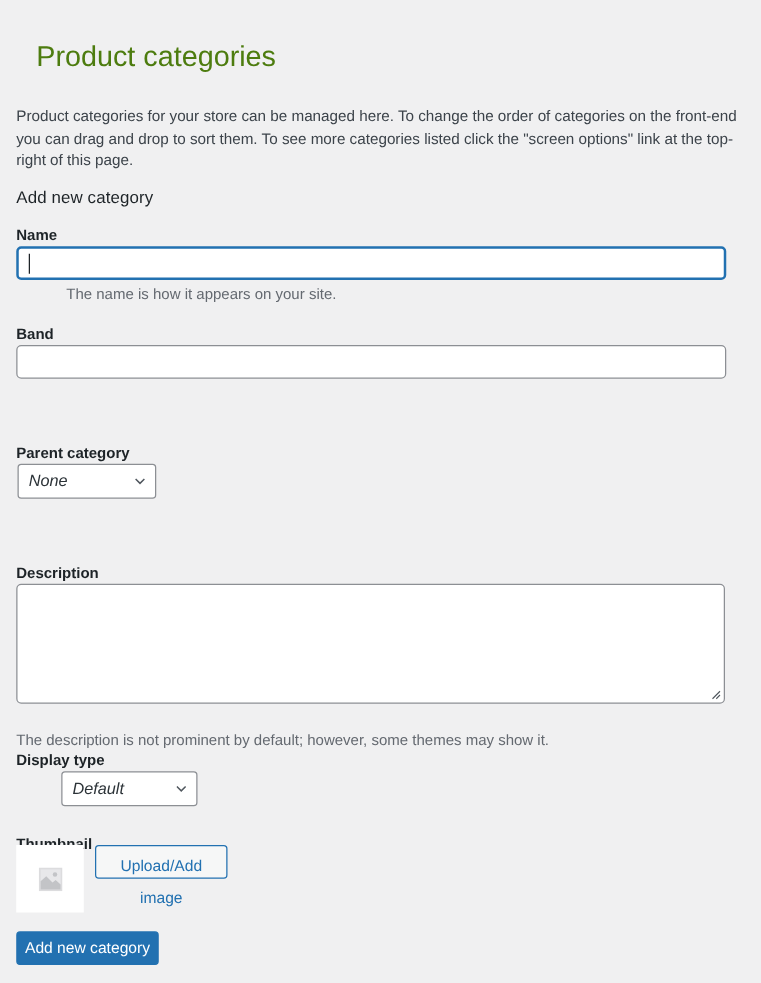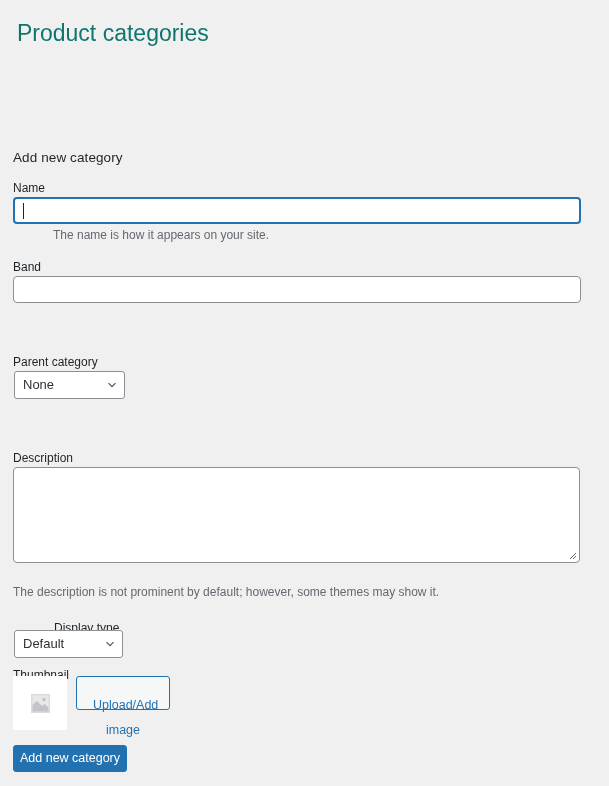--- a/index.html
+++ b/index.html
@@ -16,24 +16,24 @@
     .page {
       position: relative;
       width: 609px;
       height: 786px;
       padding: 0 0 0 13px;
     }
     h1.page-title {
       position: absolute;
       left: 13px;
       top: 15px;
-      margin: 4px;
+      margin: 16px;
       font-size: 23px;
       font-weight: 400;
-      color: #0f766e;
+      color: #4d7c0f;
       line-height: 29px;
     }
     .intro {
       position: absolute;
       left: 13px;
       top: 85px;
       width: 594px;
       margin: 0;
       font-size: 12.2px;
       line-height: 17.5px;
@@ -48,20 +48,21 @@
       font-weight: 400;
       color: #1d2327;
       letter-spacing: 0.1px;
     }
     .label {
       position: absolute;
       left: 13px;
       font-size: 12px;
       color: #1d2327;
       line-height: 15px;
+      font-weight: bold;
     }
     .help {
       position: absolute;
       left: 13px;
       width: 570px;
       font-size: 12px;
       line-height: 17.5px;
       color: #646970;
       margin: 0;
     }
@@ -94,20 +95,21 @@
       position: absolute;
       left: 14px;
       height: 28px;
       background: #fff;
       border: 1px solid #8c8f94;
       border-radius: 3px;
       font-size: 13px;
       color: #2c3338;
       padding: 0 0 0 8px;
       line-height: 26px;
+      font-style: italic;
     }
     .select .chev {
       position: absolute;
       right: 8px;
       top: 9px;
       width: 8px;
       height: 8px;
     }
     .textarea {
       position: absolute;
@@ -137,30 +139,30 @@
     .thumb svg {
       position: absolute;
       left: 18px;
       top: 18px;
     }
     .btn-secondary {
       position: absolute;
       left: 76px;
       top: 676px;
       height: 27px;
-      width: 94px;
+      width: 106px;
       border: 1px solid #2271b1;
       color: #2271b1;
       background: #f6f7f7;
       border-radius: 3px;
       font-size: 12.5px;
       line-height: 25px;
       text-align: center;
       font-family: "Liberation Sans", "DejaVu Sans", sans-serif;
-      padding: 16px;
+      padding: 4px;
     }
     .btn-primary {
       position: absolute;
       left: 13px;
       top: 745px;
       height: 27px;
       width: 114px;
       border: 1px solid #2271b1;
       background: #2271b1;
       color: #fff;
@@ -172,20 +174,21 @@
       padding: 0;
     }
   </style>
 </head>
 <body>
 
 <div class="page">
 
   <h1 class="page-title">Product categories</h1>
 
+  <p class="intro">Product categories for your store can be managed here. To change the order of categories on the front-end you can drag and drop to sort them. To see more categories listed click the "screen options" link at the top-right of this page.</p>
 
   <h2 class="section-title">Add new category</h2>
 
   <label class="label" style="top:181px;">Name</label>
   <div class="text-input focused" style="top:197px;">
     <span class="caret"></span>
   </div>
   <p class="help" style="top:227px;margin-left:40px;">The name is how it appears on your site.</p>
 
   <label class="label" style="top:260px;">Band</label>
@@ -200,22 +203,22 @@
   </div>
 
   <label class="label" style="top:451px;">Description</label>
   <div class="textarea">
     <svg class="grip" viewBox="0 0 8 8">
       <path d="M7 1 L1 7 M7 4 L4 7" stroke="#50575e" stroke-width="0.9" fill="none"></path>
     </svg>
   </div>
   <p class="help" style="top:568px;margin-top:16px;">The description is not prominent by default; however, some themes may show it.</p>
 
-  <label class="label" style="top:621px;margin-left:41px;">Display type</label>
-  <div class="select" style="top:630px; width:109px;">
+  <label class="label" style="top:601px;">Display type</label>
+  <div class="select" style="top:617px; width:109px;margin-left:35px;">
     <span>Default</span>
     <svg class="chev" viewBox="0 0 8 8">
       <path d="M0.5 2.2 L4 5.7 L7.5 2.2" fill="none" stroke="#50575e" stroke-width="1.2"></path>
     </svg>
   </div>
 
   <label class="label" style="top:668px;">Thumbnail</label>
   <div class="thumb">
     <svg width="19" height="19" viewBox="0 0 19 19">
       <rect x="0" y="0" width="19" height="19" fill="#dcdcde"></rect>

